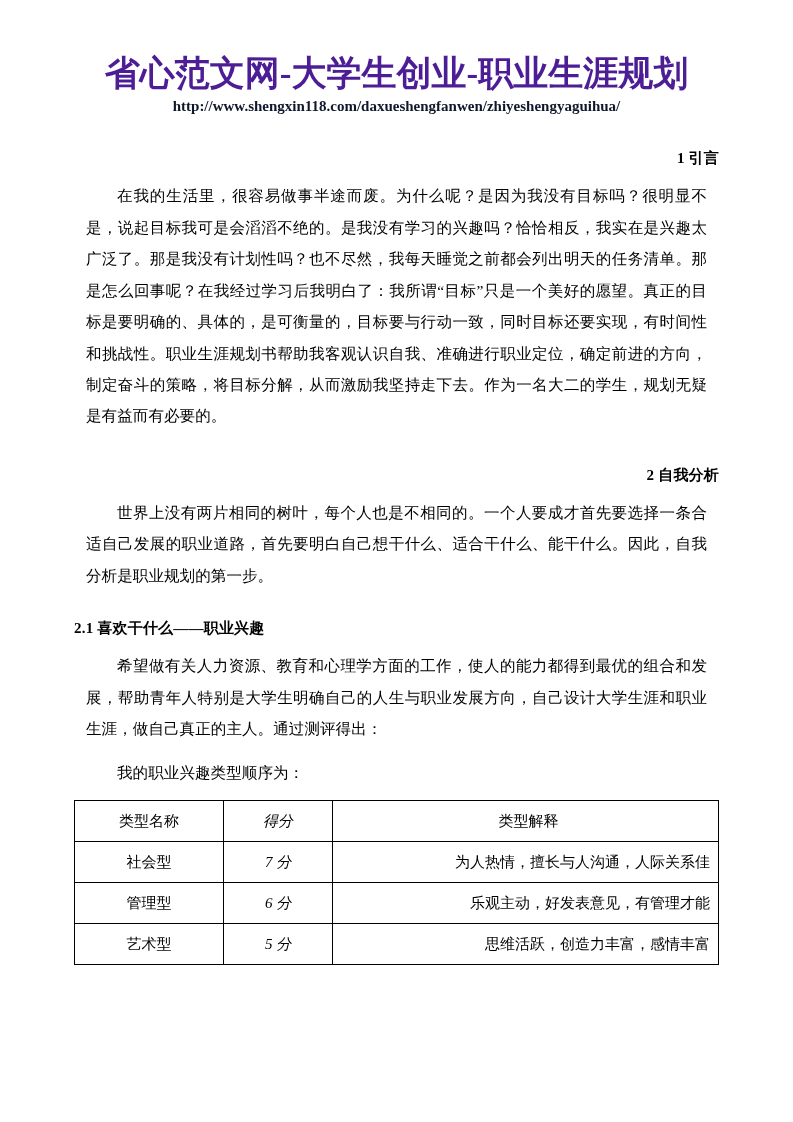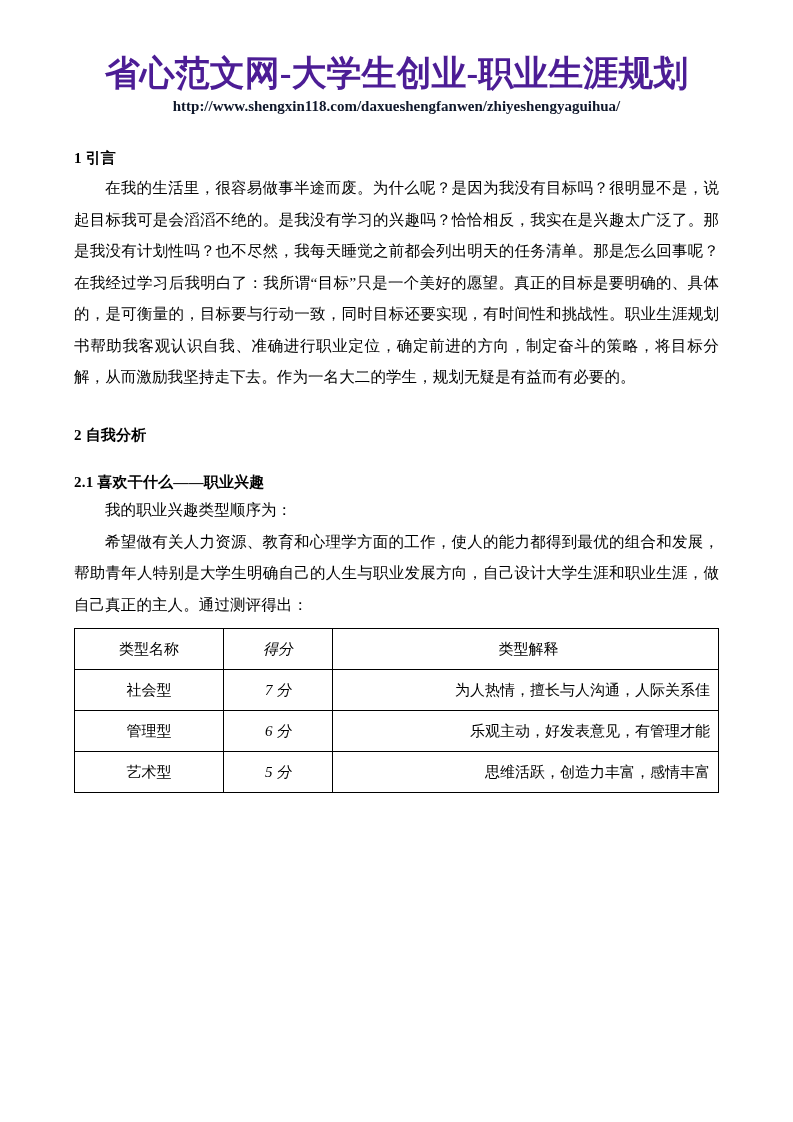--- a/index.html
+++ b/index.html
@@ -54,33 +54,34 @@
     margin-top: 46px;
     letter-spacing: 0.4px;
   }
 
   
   h2.sec {
     font-size: 15px;
     font-weight: bold;
     margin: 34px 0 4px 0;
     letter-spacing: 0.2px;
+    text-align: right;
   }
   h3.subsec {
     font-size: 15px;
     font-weight: bold;
     margin: 28px 0 2px 0;
     letter-spacing: 0.2px;
   }
 
   
   p.body {
     font-size: 15.5px;
     line-height: 2.03;
-    margin: 0;
+    margin: 12px;
     text-indent: 2em;
     text-align: justify;
     text-justify: inter-ideograph;
     letter-spacing: 0.1px;
   }
 
   
   table.interest {
     border-collapse: collapse;
     width: 100%;
@@ -108,24 +109,25 @@
   <div class="banner">
     <div class="banner-title">省心范文网-大学生创业-职业生涯规划</div>
     <div class="banner-url">http://www.shengxin118.com/daxueshengfanwen/zhiyeshengyaguihua/</div>
   </div>
 
 
   <h2 class="sec">1 引言</h2>
   <p class="body">在我的生活里，很容易做事半途而废。为什么呢？是因为我没有目标吗？很明显不是，说起目标我可是会滔滔不绝的。是我没有学习的兴趣吗？恰恰相反，我实在是兴趣太广泛了。那是我没有计划性吗？也不尽然，我每天睡觉之前都会列出明天的任务清单。那是怎么回事呢？在我经过学习后我明白了：我所谓“目标”只是一个美好的愿望。真正的目标是要明确的、具体的，是可衡量的，目标要与行动一致，同时目标还要实现，有时间性和挑战性。职业生涯规划书帮助我客观认识自我、准确进行职业定位，确定前进的方向，制定奋斗的策略，将目标分解，从而激励我坚持走下去。作为一名大二的学生，规划无疑是有益而有必要的。</p>
 
   <h2 class="sec">2 自我分析</h2>
+  <p class="body">世界上没有两片相同的树叶，每个人也是不相同的。一个人要成才首先要选择一条合适自己发展的职业道路，首先要明白自己想干什么、适合干什么、能干什么。因此，自我分析是职业规划的第一步。</p>
 
   <h3 class="subsec">2.1 喜欢干什么——职业兴趣</h3>
+  <p class="body">希望做有关人力资源、教育和心理学方面的工作，使人的能力都得到最优的组合和发展，帮助青年人特别是大学生明确自己的人生与职业发展方向，自己设计大学生涯和职业生涯，做自己真正的主人。通过测评得出：</p>
   <p class="body">我的职业兴趣类型顺序为：</p>
-  <p class="body">希望做有关人力资源、教育和心理学方面的工作，使人的能力都得到最优的组合和发展，帮助青年人特别是大学生明确自己的人生与职业发展方向，自己设计大学生涯和职业生涯，做自己真正的主人。通过测评得出：</p>
 
   <table class="interest">
     <tbody>
       <tr class="head">
         <td class="c1">类型名称</td>
         <td class="c2">得分</td>
         <td class="c3">类型解释</td>
       </tr>
       <tr>
         <td class="c1">社会型</td>

